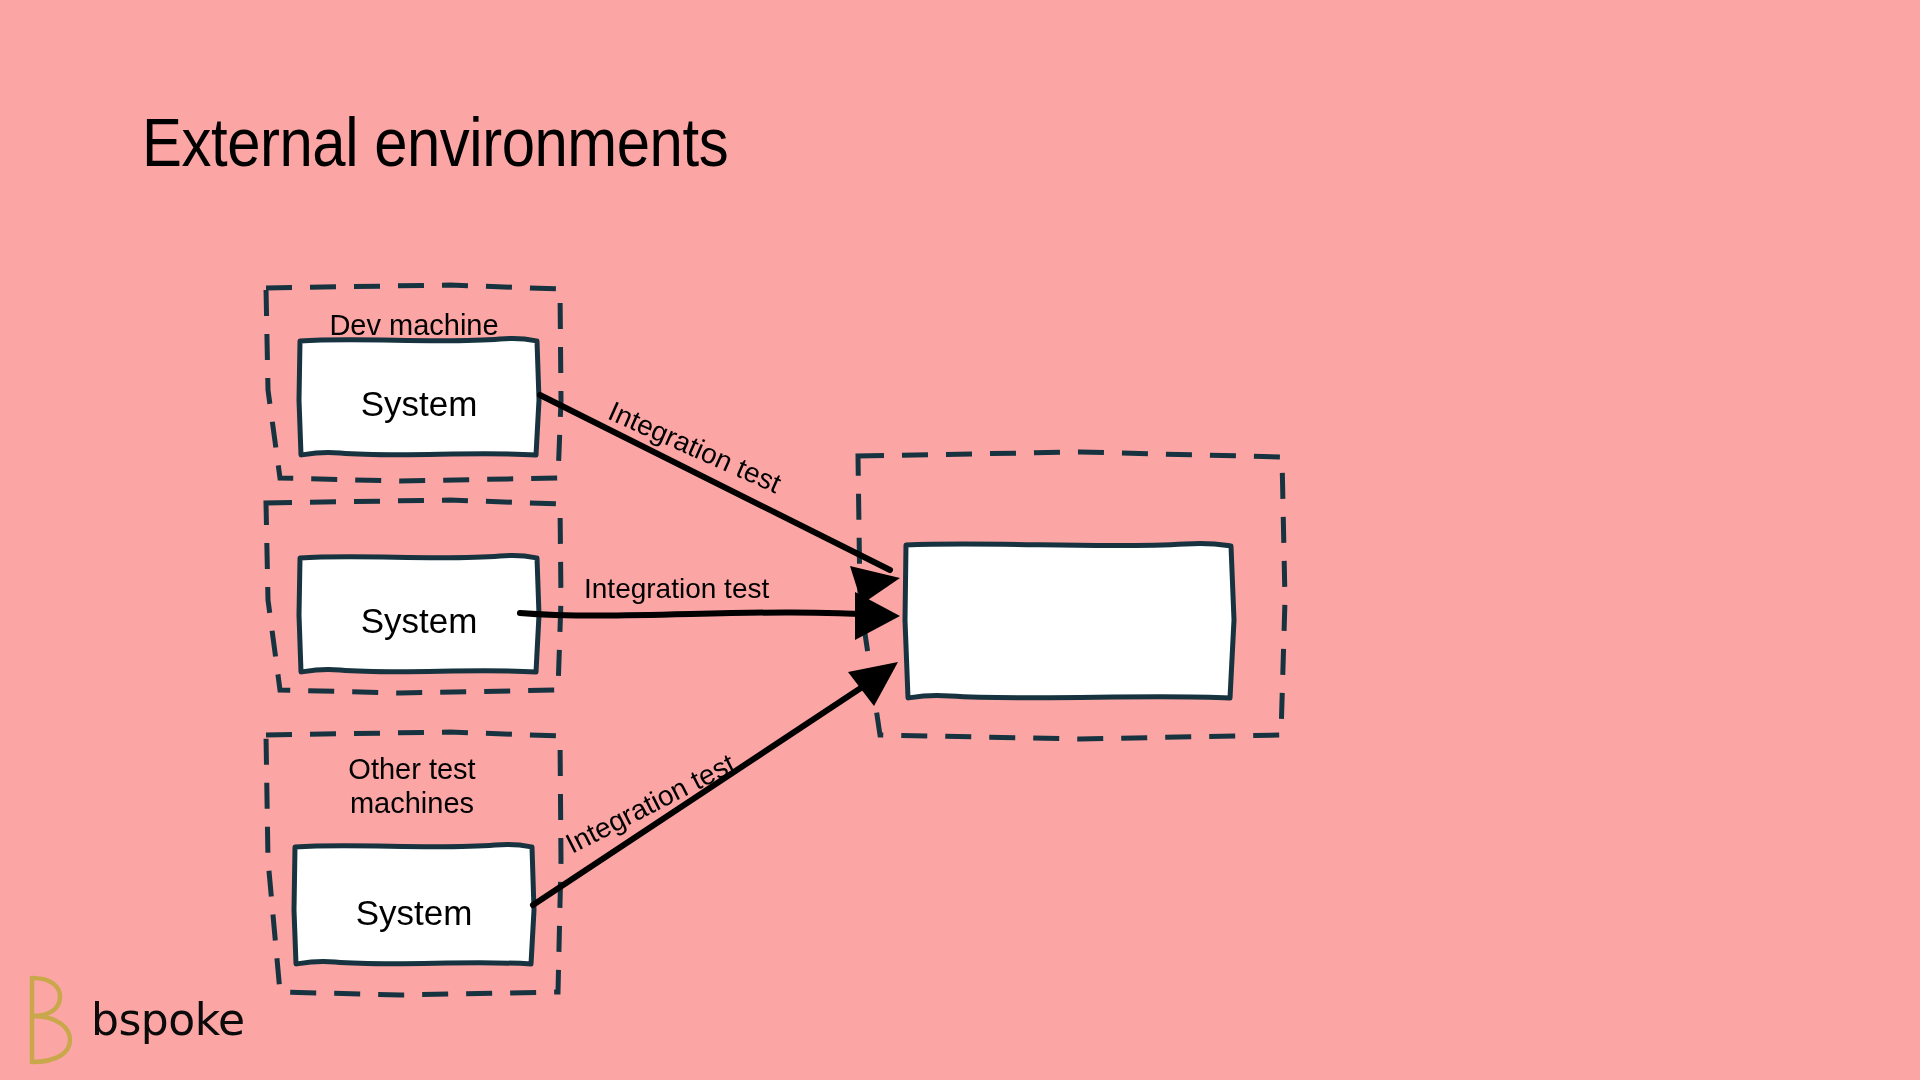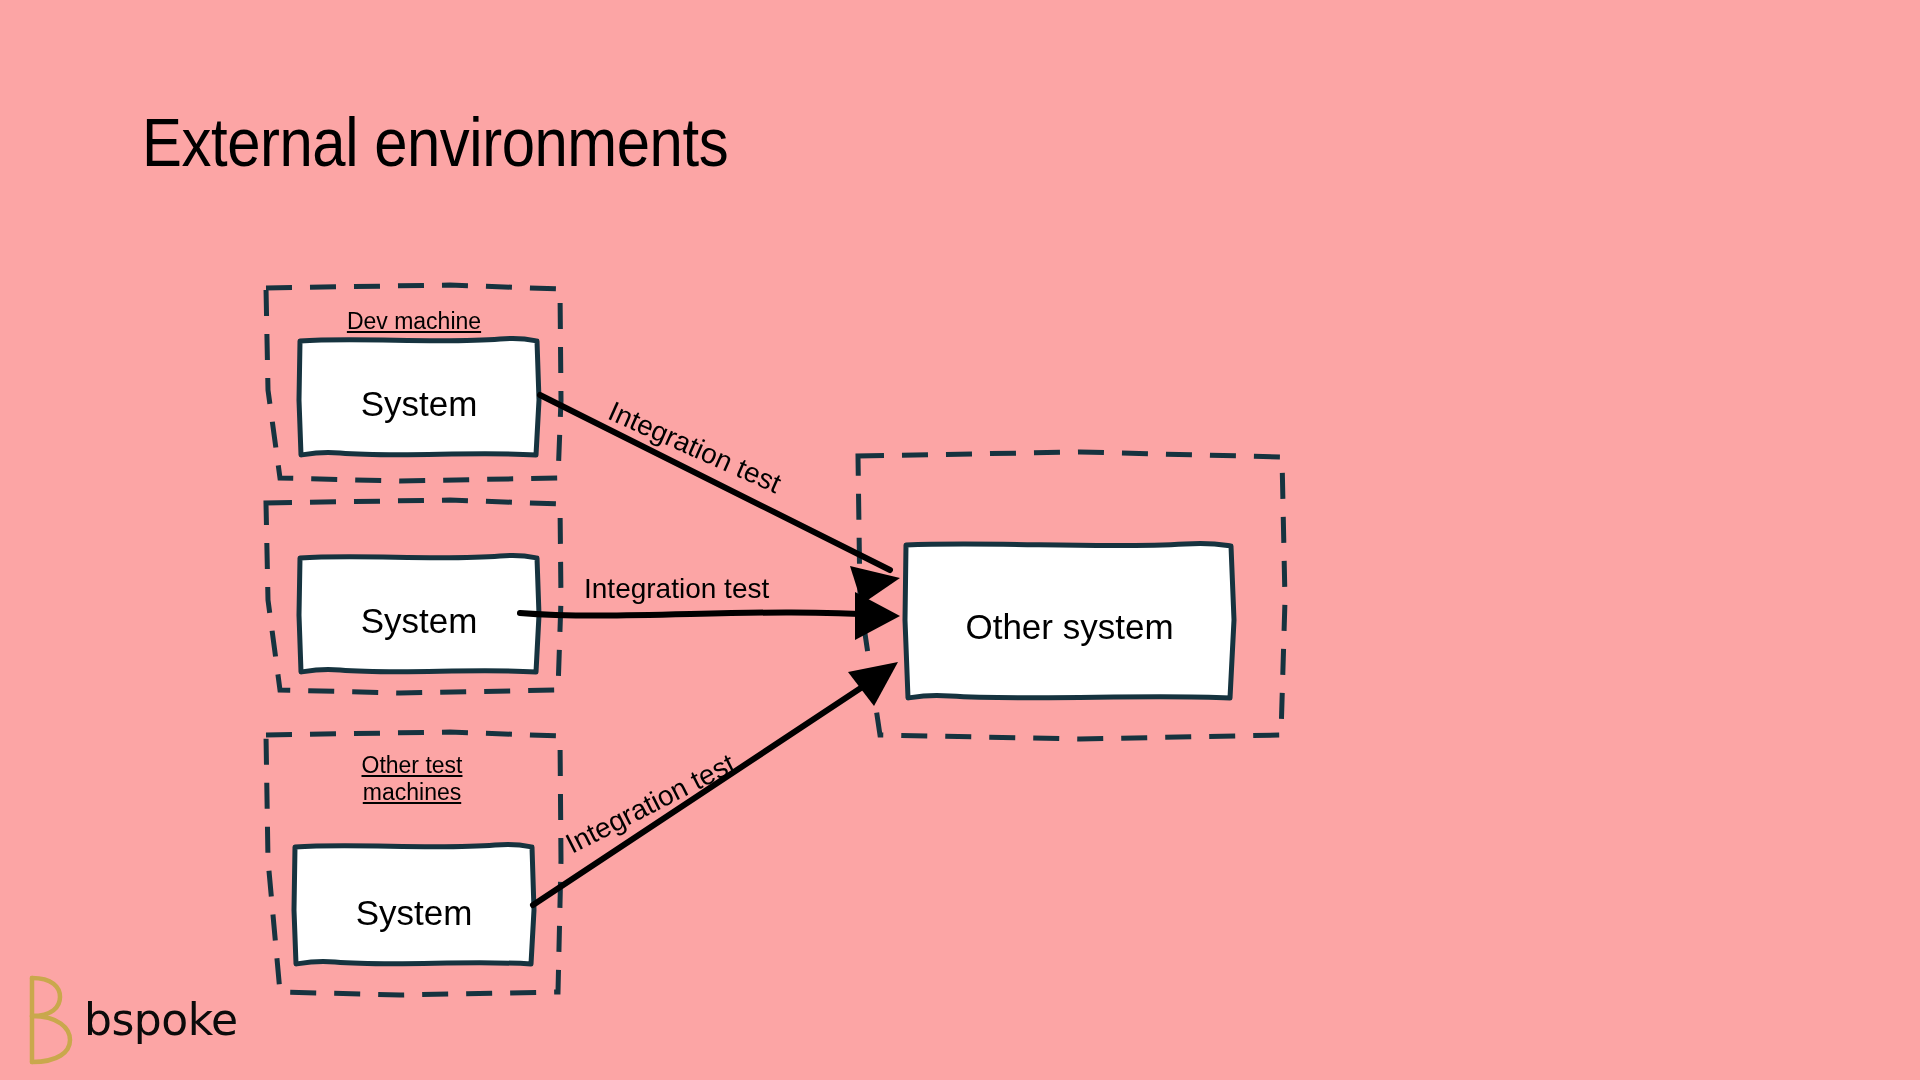--- a/index.html
+++ b/index.html
@@ -51,41 +51,41 @@
 
   
   .dg-label {
     position: absolute;
     color: #000000;
     font-size: 29px;
     line-height: 1.18;
     white-space: pre;
     text-align: center;
   }
-  .dg-label.env-title { font-size: 23px; text-decoration: underline; }
+  .dg-label.env-title { font-size: 29px; }
   .dg-label.sys-title { font-size: 35px; text-align: center; }
 
   .edge-label {
     position: absolute;
     color: #000000;
     font-size: 28px;
     white-space: nowrap;
     transform-origin: left center;
   }
 
   
   #logo {
     position: absolute;
     left: 22px;
     top: 972px;
     width: 230px;
     height: 96px;
     display: flex;
     align-items: center;
-    gap: 10px;
+    gap: 17px;
   }
   #logo-mark { width: 52px; height: 92px; display: block; }
   #logo-word {
     font-size: 44px;
     color: #0b0b0b;
     font-family: "DejaVu Sans", sans-serif;
     letter-spacing: -0.5px;
     line-height: 1;
   }
 </style>
@@ -172,21 +172,20 @@
   </svg>
 
   <div class="dg-label env-title" style="left:266px; top:308px; width:296px;">Dev machine</div>
   <div class="dg-label sys-title" style="left:299px; top:383px; width:240px;">System</div>
 
   <div class="dg-label sys-title" style="left:299px; top:600px; width:240px;">System</div>
 
   <div class="dg-label env-title" style="left:262px; top:752px; width:300px;"><span>Other test</span><br><span>machines</span></div>
   <div class="dg-label sys-title" style="left:294px; top:892px; width:240px;">System</div>
 
-  <div class="dg-label sys-title" style="left:905px; top:606px; width:329px;">Other system</div>
 
   <div class="edge-label" style="left:610px; top:394px; transform: rotate(24deg);">Integration test</div>
 
   <div class="edge-label" style="left:584px; top:573px;">Integration test</div>
 
   <div class="edge-label" style="left:568px; top:830px; transform: rotate(-27deg);">Integration test</div>
 
   <div id="logo">
     <svg id="logo-mark" viewBox="0 0 52 92">
       <path d="M 10 4 L 10 88" fill="none" stroke="#c9a84c" stroke-width="4.5" stroke-linecap="round"></path>

